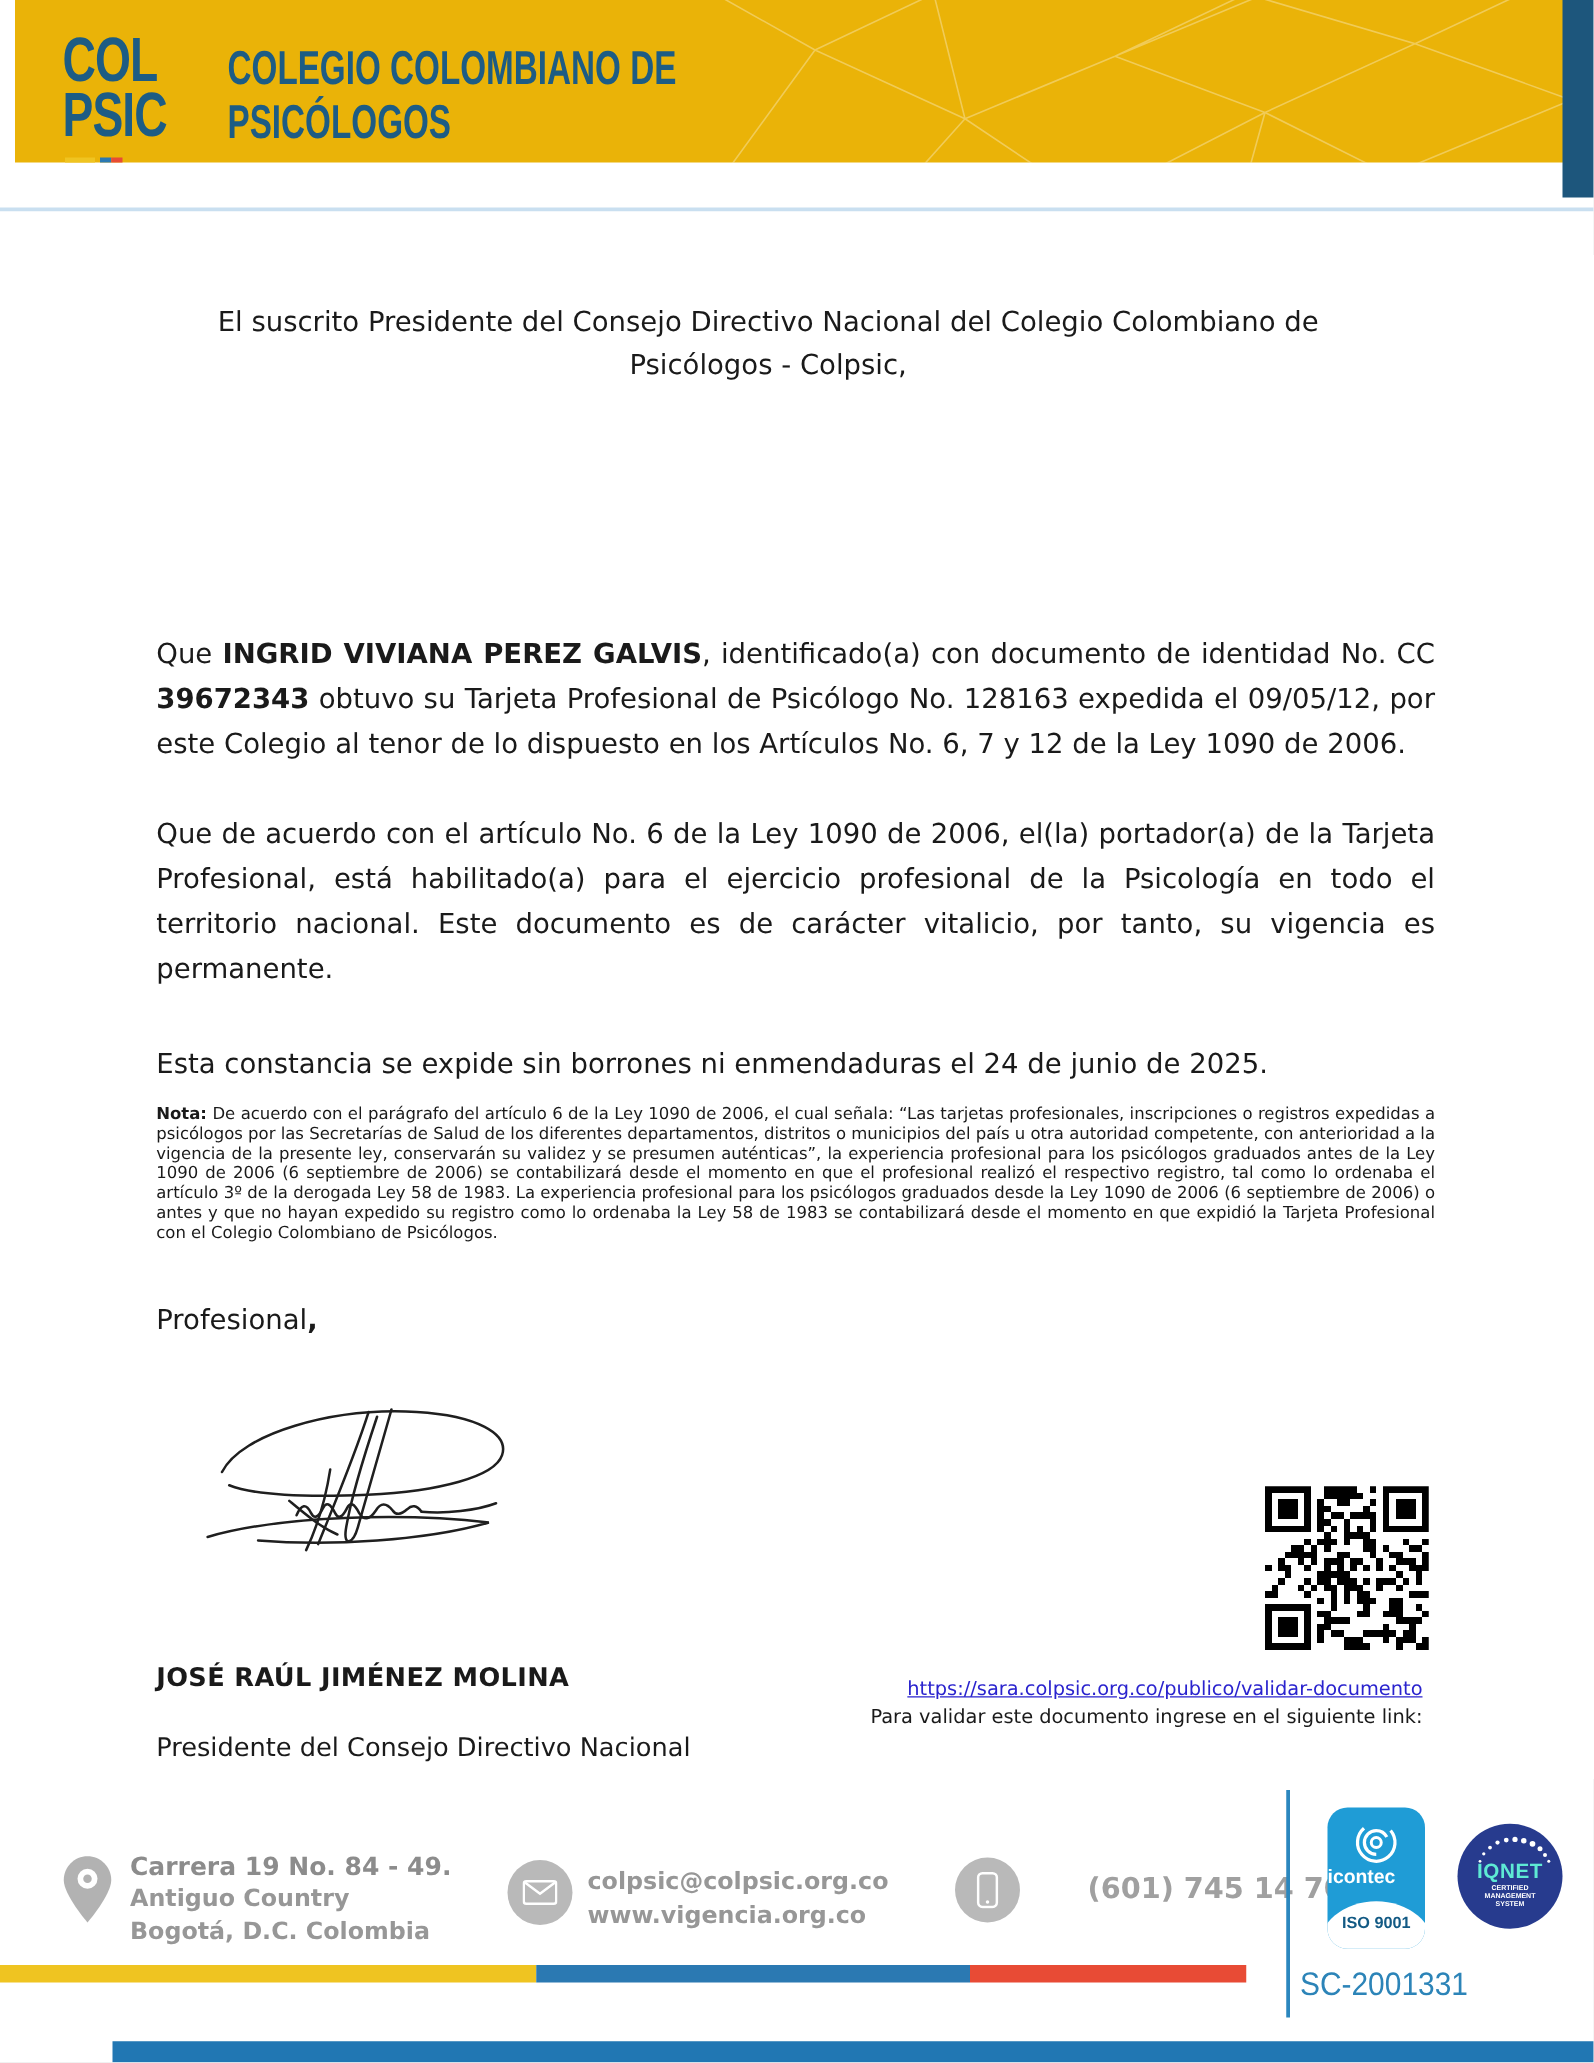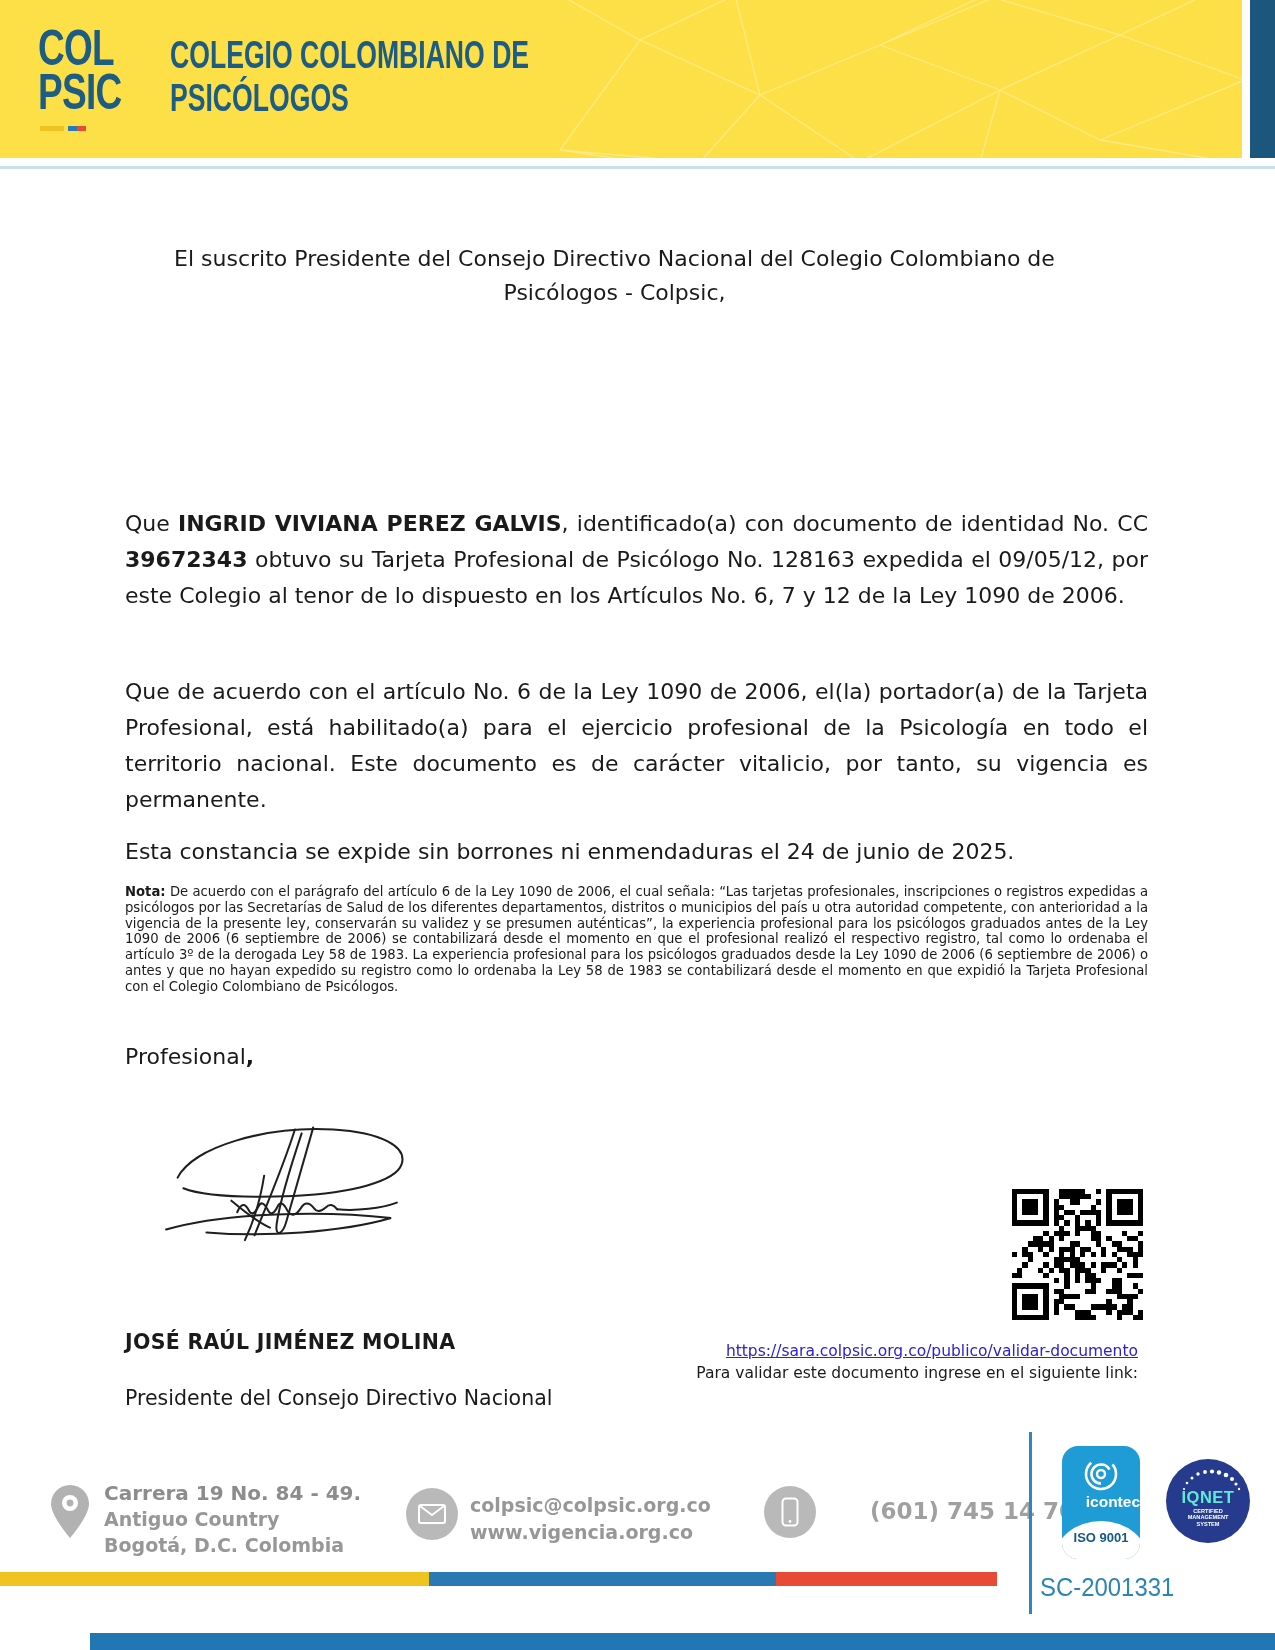--- a/index.html
+++ b/index.html
@@ -4,21 +4,21 @@
 <style>
   html,body{margin:0;padding:0;background:#e8e8e8;}
   #page{
     position:relative;width:1275px;height:1650px;background:#ffffff;
     font-family:"DejaVu Sans","Liberation Sans",sans-serif;color:#1a1a1a;
     overflow:hidden;margin:0 auto;
   }
   .abs{position:absolute;}
 
   
-  #header-band{left:0;top:8;width:1242px;height:158px;background:#fde047;overflow:hidden;}
+  #header-band{left:12px;top:8;width:1242px;height:130px;background:#eab308;overflow:hidden;}
   #header-darkstrip{left:1250px;top:8;width:25px;height:158px;background:#1d567c;}
   #header-underline{left:0;top:166px;width:1275px;height:3px;background:#c9dff0;}
   .condensed{display:inline-block;transform-origin:left top;}
   #logo-block{left:38px;top:26px;line-height:.88;}
   #logo-block .logo-txt{
     font-family:"Liberation Sans",sans-serif;font-weight:bold;font-size:50px;
     color:#1d5c84;letter-spacing:-1px;transform:scaleX(.74);
   }
   #logo-flagline{left:40px;top:126px;height:5px;}
   #logo-flagline span{display:inline-block;height:5px;vertical-align:top;}
@@ -27,21 +27,21 @@
     font-family:"Liberation Sans",sans-serif;font-weight:bold;font-size:38px;
     color:#1d5c84;letter-spacing:0;transform:scaleX(.70);white-space:nowrap;
   }
   #mesh{left:0;top:0;width:1242px;height:158px;}
 
   
   #intro{left:122px;top:242px;width:985px;text-align:center;font-size:22px;line-height:34px;}
   #heading{left:122px;top:383px;width:985px;text-align:center;font-size:23px;font-weight:bold;letter-spacing:.5px;}
   .para{left:125px;width:1023px;font-size:22px;line-height:36px;text-align:justify;}
   #p1{top:506px;}
-  #p2{top:650px;margin-top:24px;}
+  #p2{top:650px;}
   #issued{left:125px;top:836px;width:1023px;font-size:22px;line-height:32px;}
   #note{left:125px;top:884px;width:1023px;font-size:13.2px;line-height:15.8px;text-align:justify;}
   #closing{left:125px;top:1044px;font-size:22px;}
   .b{font-weight:bold;}
 
   
   #signature{left:148px;top:1118px;width:290px;height:125px;}
   #signer-name{left:125px;top:1330px;font-size:20.5px;font-weight:bold;letter-spacing:.3px;}
   #signer-title{left:125px;top:1386px;font-size:20.5px;}
 
@@ -61,21 +61,21 @@
   #mail-icon{left:406px;top:1488px;}
   #phone-icon{left:764px;top:1486px;}
 
   #flag-bar{left:0;top:1572px;height:14px;width:997px;}
   #flag-bar span{display:block;height:14px;float:left;}
   #vert-divider{left:1029px;top:1432px;width:3px;height:182px;background:#2b87be;}
 
   
   #icontec{left:1062px;top:1446px;width:78px;height:113px;background:#1f9cd6;border-radius:16px;overflow:hidden;box-sizing:border-box;}
   #icontec .white-wave{position:absolute;left:-8px;bottom:-18px;width:94px;height:56px;background:#ffffff;border-radius:50% 50% 0 0 / 70% 70% 0 0;}
-  #icontec .ic-name{position:absolute;left:0;top:47px;width:100%;text-align:right;color:#fff;font-weight:bold;font-size:15.5px;font-family:"Liberation Sans",sans-serif;}
+  #icontec .ic-name{position:absolute;left:0;top:47px;width:100%;text-align:left;color:#fff;font-weight:bold;font-size:15.5px;font-family:"Liberation Sans",sans-serif;}
   #icontec .ic-iso{position:absolute;left:0;top:84px;width:100%;text-align:center;color:#135a84;font-weight:bold;font-size:13px;font-family:"Liberation Sans",sans-serif;}
   
   #iqnet{left:1166px;top:1459px;width:84px;height:84px;border-radius:50%;background:#273b8e;}
   #iqnet .iq-name{position:absolute;left:0;top:29px;width:100%;text-align:center;color:#5eead4;font-weight:bold;font-size:16.5px;font-family:"Liberation Sans",sans-serif;letter-spacing:.5px;}
   #iqnet .iq-sub{position:absolute;left:0;top:49px;width:100%;text-align:center;color:#fff;font-size:5.6px;line-height:6.4px;font-weight:bold;font-family:"Liberation Sans",sans-serif;}
   #sc-code{left:1040px;top:1572px;font-size:26px;color:#2c84b8;transform:scaleX(.92);transform-origin:left top;font-family:"Liberation Sans",sans-serif;}
   #bottom-bar{left:90px;top:1633px;width:1185px;height:17px;background:#2177b3;}
 </style>
 </head>
 <body>

